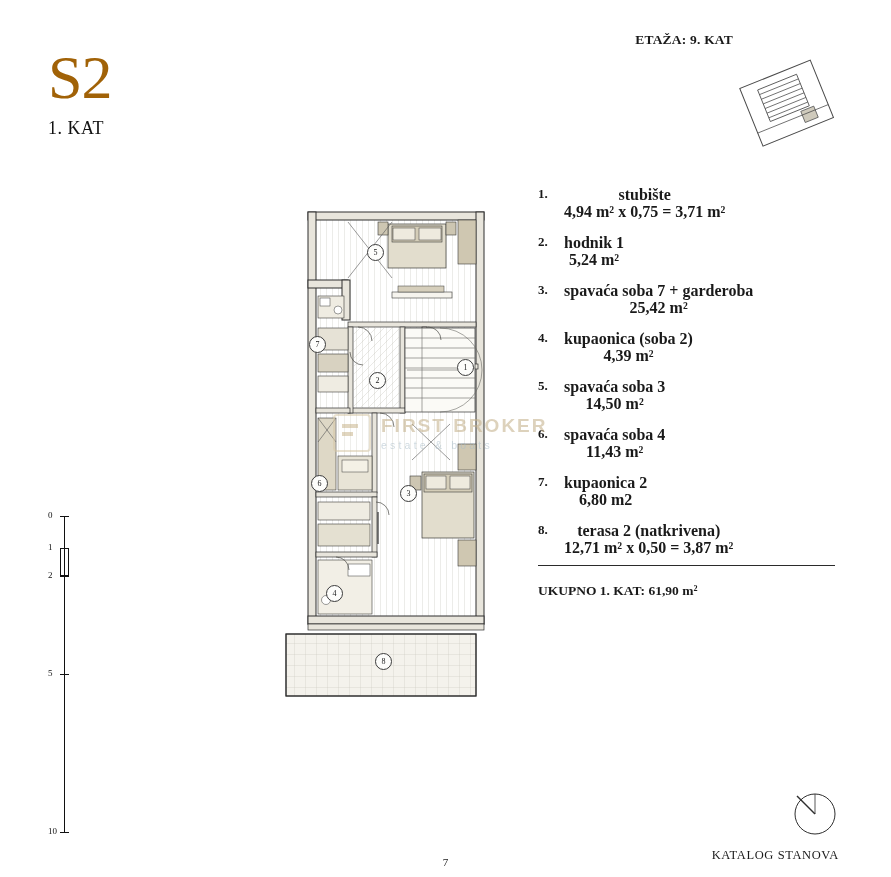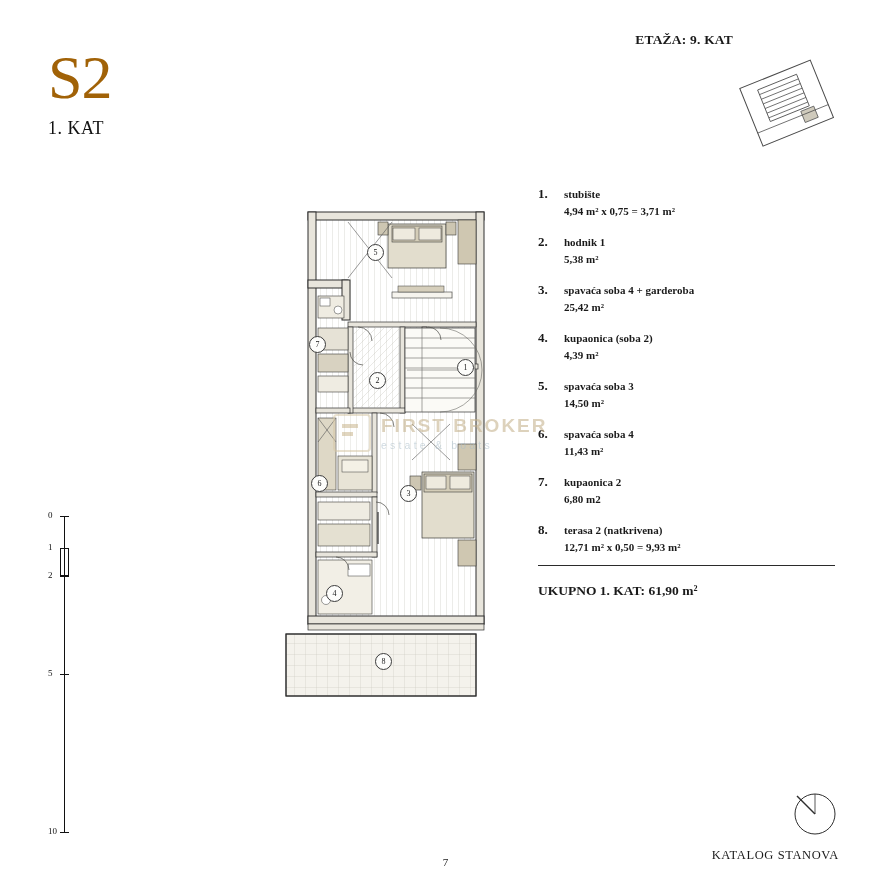--- a/index.html
+++ b/index.html
@@ -68,22 +68,23 @@
     display: flex;
     margin-bottom: 14px;
   }
   .legend-num {
     width: 26px;
     flex: 0 0 26px;
     font-size: 13px;
     font-weight: 700;
   }
   .legend-text {
-    font-size: 11px;
+    font-size: 16px;
     line-height: 17px;
+    text-align: center;
   }
   .legend-name { font-weight: 700; display: block; }
   .legend-area { font-weight: 700; display: block; }
 
   #legend-divider {
     position: absolute;
     left: 538px;
     top: 565px;
     width: 297px;
     border-top: 1px solid #2b2b2b;
@@ -268,27 +269,27 @@
     <div class="legend-num">1.</div>
     <div class="legend-text">
       <span class="legend-name">stubište</span>
       <span class="legend-area">4,94 m² x 0,75 = 3,71 m²</span>
     </div>
   </div>
   <div class="legend-item">
     <div class="legend-num">2.</div>
     <div class="legend-text">
       <span class="legend-name">hodnik 1</span>
-      <span class="legend-area">5,38 m²</span>
+      <span class="legend-area">5,24 m²</span>
     </div>
   </div>
   <div class="legend-item">
     <div class="legend-num">3.</div>
     <div class="legend-text">
-      <span class="legend-name">spavaća soba 4 + garderoba</span>
+      <span class="legend-name">spavaća soba 7 + garderoba</span>
       <span class="legend-area">25,42 m²</span>
     </div>
   </div>
   <div class="legend-item">
     <div class="legend-num">4.</div>
     <div class="legend-text">
       <span class="legend-name">kupaonica (soba 2)</span>
       <span class="legend-area">4,39 m²</span>
     </div>
   </div>
@@ -310,21 +311,21 @@
     <div class="legend-num">7.</div>
     <div class="legend-text">
       <span class="legend-name">kupaonica 2</span>
       <span class="legend-area">6,80 m2</span>
     </div>
   </div>
   <div class="legend-item">
     <div class="legend-num">8.</div>
     <div class="legend-text">
       <span class="legend-name">terasa 2 (natkrivena)</span>
-      <span class="legend-area">12,71 m² x 0,50 = 9,93 m²</span>
+      <span class="legend-area">12,71 m² x 0,50 = 3,87 m²</span>
     </div>
   </div>
 </div>
 
 <div id="legend-divider"></div>
 <div id="total-line">UKUPNO 1. KAT: 61,90 m²</div>
 
 <div id="scale-bar">
   <div class="tick-line" style="top:4px; height:317px;"></div>
   <div class="tick-cross" style="top:4px;"></div>

